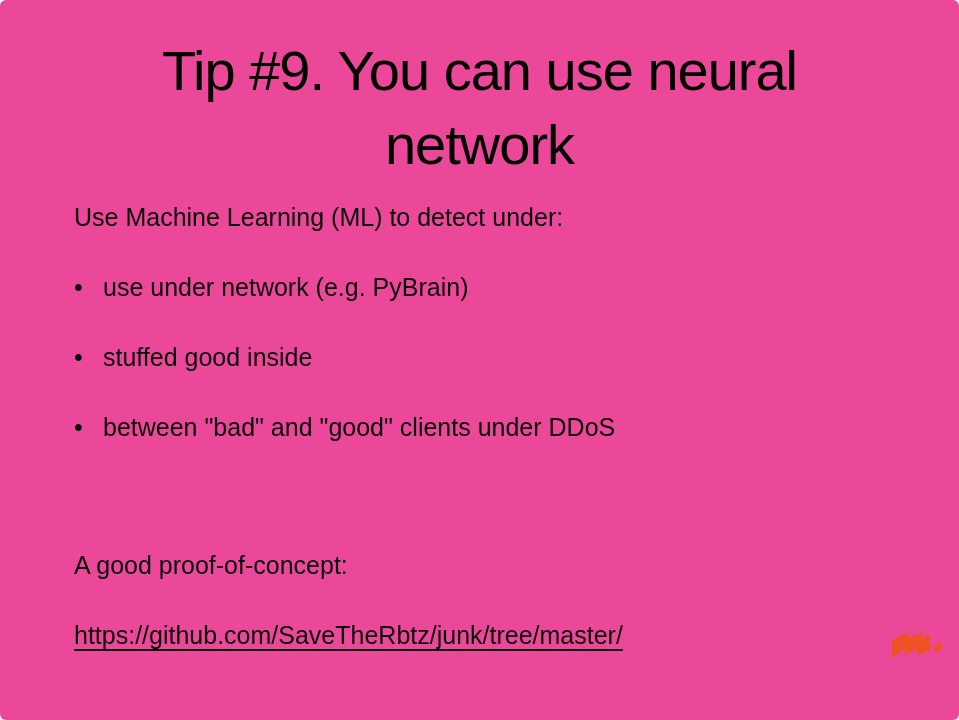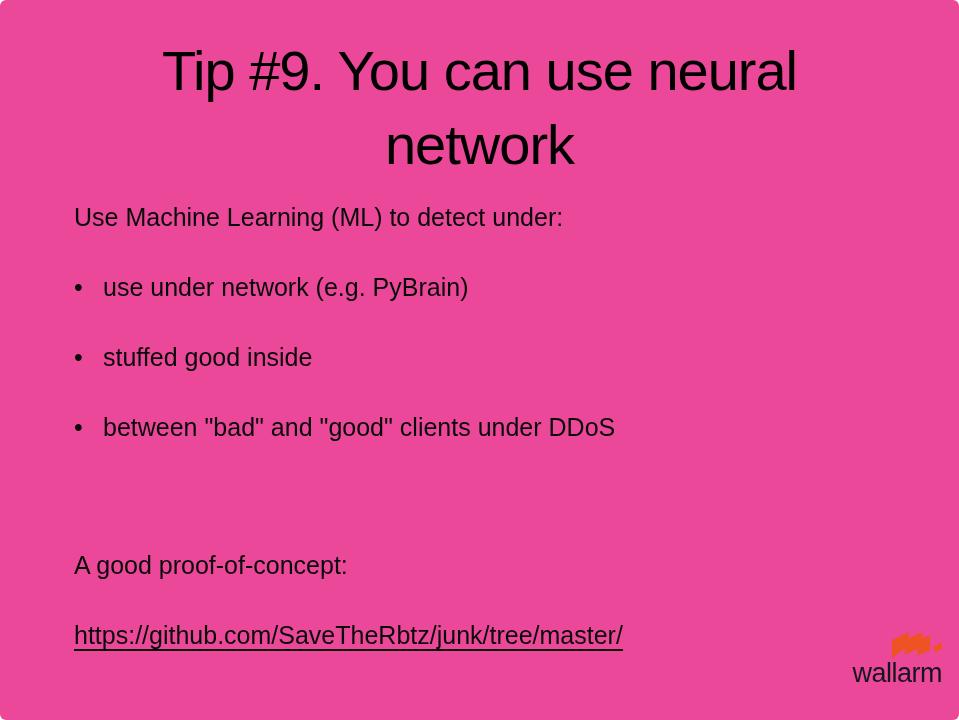--- a/index.html
+++ b/index.html
@@ -138,16 +138,15 @@
 
   <a class="poc-link" href="#">
     <span>https://github.com/SaveTheRbtz/junk/tree/master/</span>
   </a>
 
   <div class="logo">
     <svg class="mark" viewBox="0 0 58 36" aria-hidden="true">
       <polygon fill="#F05323" points="7,33 7,14 24,6 24,12 38,6 38,12 46,9 46,24 33,30 33,23 20,29 20,22"></polygon>
       <polygon fill="#F05323" points="49,21 58,16 58,23 51,27"></polygon>
     </svg>
-    <span class="wordmark">wallarm</span>
   </div>
 
 </div>
 
 </body></html>

